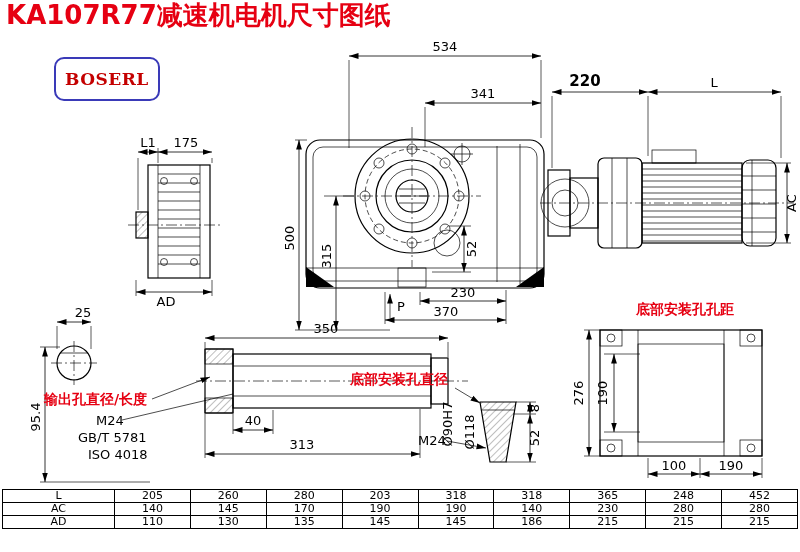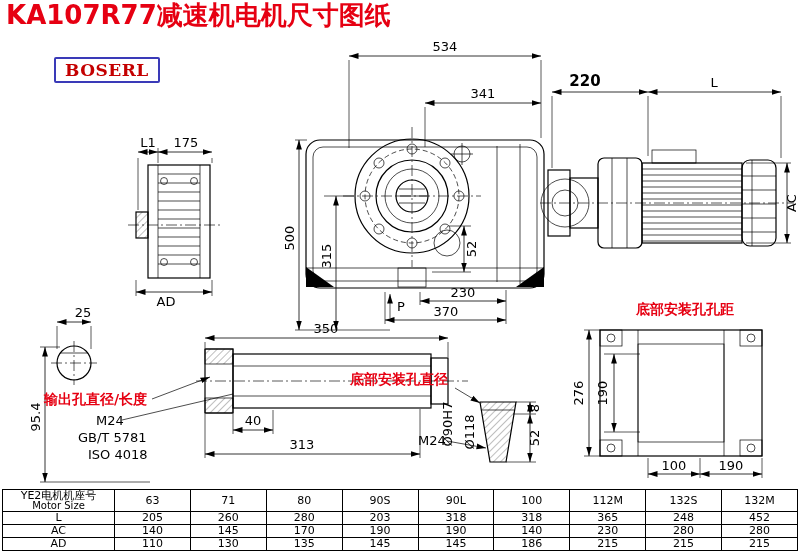--- a/index.html
+++ b/index.html
@@ -7,21 +7,21 @@
   body {
     width: 800px; height: 552px; position: relative; background: #ffffff;
     font-family: "DejaVu Sans", "Liberation Sans", sans-serif; overflow: hidden;
   }
   .page-title {
     position: absolute; left: 6px; top: -2px; font-size: 26px; font-weight: bold;
     color: #e60012; white-space: nowrap;
   }
   .logo-box {
     position: absolute; left: 54px; top: 57px; border: 2px solid #3a3ab8;
-    border-radius: 2px; padding: 1px 9px; background: #ffffff;
+    border-radius: 10px; padding: 10px 9px; background: #ffffff;
   }
   .logo-text {
     font-family: "DejaVu Serif", "Liberation Serif", serif; font-weight: bold;
     font-size: 17px; color: #c40000; letter-spacing: .5px;
   }
   .drawing { position: absolute; left: 0; top: 0; }
 
   .out  { stroke: #000; stroke-width: 1.2; fill: none; }
   .thin { stroke: #000; stroke-width: 0.7; fill: none; }
   .ext  { stroke: #000; stroke-width: 0.65; fill: none; }
@@ -298,35 +298,20 @@
       <text class="dtext" x="731" y="470" text-anchor="middle">190</text>
     </g>
   </svg>
 
   <table class="size-table">
     <colgroup>
         <col style="width:112px">
         <col span="9">
       </colgroup>
     <tbody>
-      <tr>
-        <th>
-          <div class="cn">YE2电机机座号</div>
-          <div class="en">Motor Size</div>
-        </th>
-        <th>63</th>
-        <th>71</th>
-        <th>80</th>
-        <th>90S</th>
-        <th>90L</th>
-        <th>100</th>
-        <th>112M</th>
-        <th>132S</th>
-        <th>132M</th>
-      </tr>
       <tr>
         <th>L</th>
         <td>205</td>
         <td>260</td>
         <td>280</td>
         <td>203</td>
         <td>318</td>
         <td>318</td>
         <td>365</td>
         <td>248</td>

